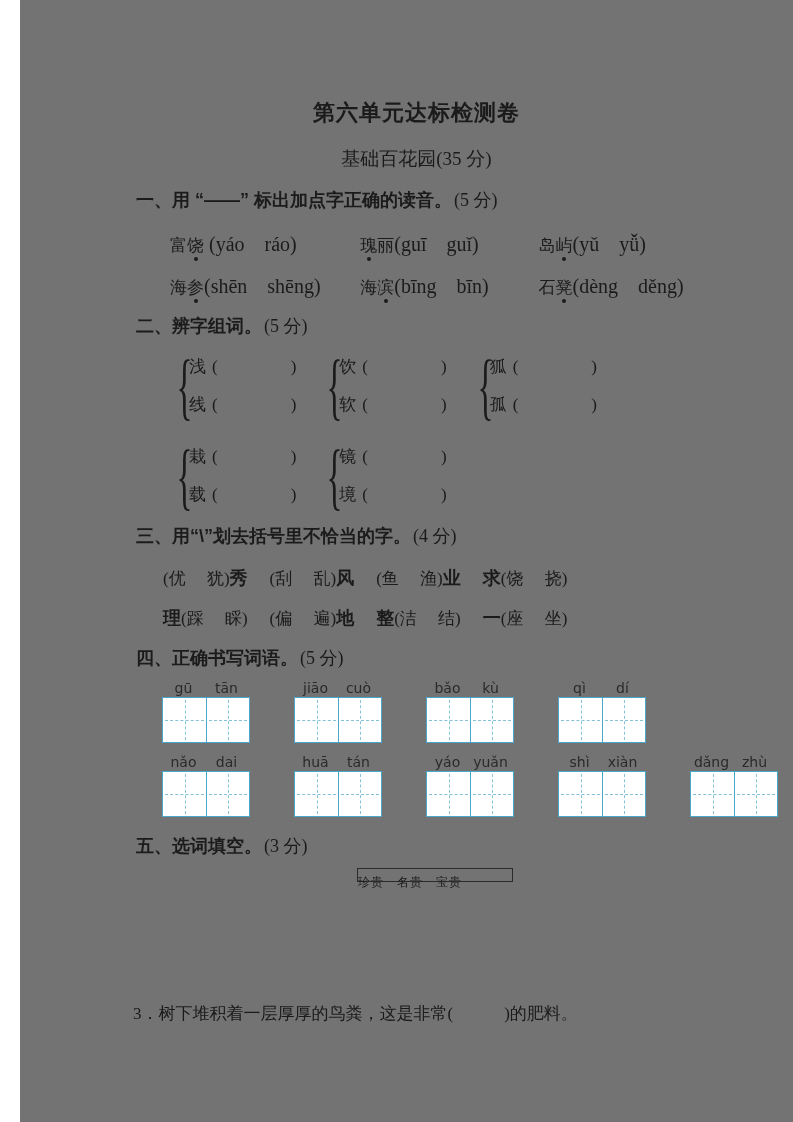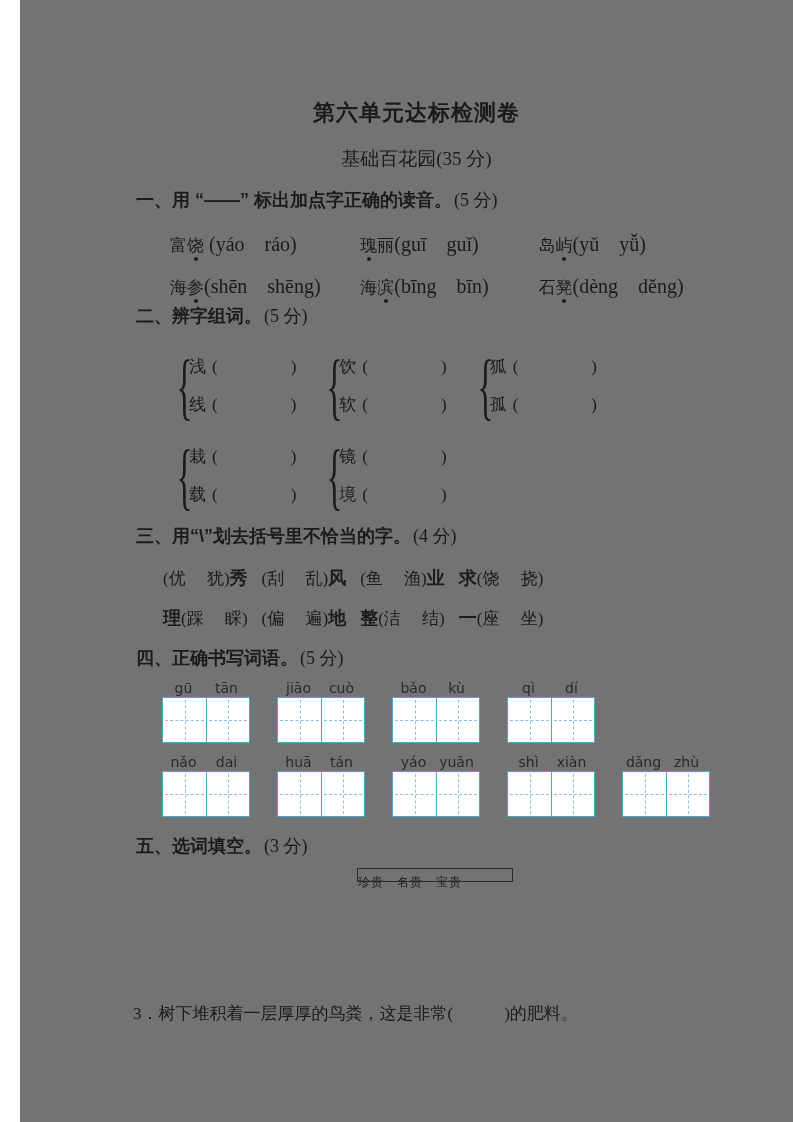--- a/index.html
+++ b/index.html
@@ -59,29 +59,29 @@
     font-family:"Liberation Serif","DejaVu Serif",serif;
     font-size:74px;line-height:76px;font-weight:300;
     transform:scaleX(0.45);transform-origin:center;
     margin-right:3px;color:#1b1b1b;
   }
   .paircol{display:flex;flex-direction:column;}
   .pairline{height:38px;line-height:38px;white-space:pre;}
   .pairline .blank{margin-left:6px;letter-spacing:1px;}
 
   
-  .s3row{left:143px;display:flex;gap:14px;white-space:nowrap;align-items:baseline;}
+  .s3row{left:143px;display:flex;gap:22px;white-space:nowrap;align-items:baseline;}
   .s3row .fixed{
     font-family:"Liberation Sans","DejaVu Sans",sans-serif;
     font-weight:700;font-size:18px;
   }
   .s3row .opts{font-size:17px;}
 
   
-  .s4row{left:142px;display:flex;gap:27px;}
+  .s4row{left:142px;display:flex;gap:44px;}
   .word{display:flex;flex-direction:column;}
   .pline{display:flex;margin-bottom:1px;}
   .pline span{
     width:43px;text-align:center;
     font-family:"DejaVu Sans","Liberation Sans",sans-serif;
     font-size:14px;color:#2a2a2a;
   }
   .tzg{display:flex;border:1.6px solid #4BA7C9;box-sizing:border-box;background:#fff;}
   .cell{width:43px;height:44px;position:relative;box-sizing:border-box;}
   .cell + .cell{border-left:1.6px solid #4BA7C9;}
@@ -120,21 +120,21 @@
     <span class="it w2"><span class="hz du">瑰</span><span class="hz">丽</span><span class="py">(guī　guǐ)</span></span>
     <span class="it"><span class="hz">岛</span><span class="hz du">屿</span><span class="py">(yǔ　yǚ)</span></span>
   </div>
 
   <div class="abs s1row" style="top:273px">
     <span class="it w1"><span class="hz">海</span><span class="hz du">参</span><span class="py">(shēn　shēng)</span></span>
     <span class="it w2"><span class="hz">海</span><span class="hz du">滨</span><span class="py">(bīng　bīn)</span></span>
     <span class="it"><span class="hz">石</span><span class="hz du">凳</span><span class="py">(dèng　děng)</span></span>
   </div>
 
-  <div class="abs h" style="top:304px">
+  <div class="abs h" style="top:314px">
     <span>二、辨字组词。</span><span class="score">(5 分)</span>
   </div>
 
   <div class="abs s2row" style="top:348px">
     <div class="pairgroup">
       <span class="brace">{</span>
       <div class="paircol">
         <div class="pairline"><span class="hz">浅</span><span class="blank">(　　　　)</span></div>
         <div class="pairline"><span class="hz">线</span><span class="blank">(　　　　)</span></div>
       </div>

